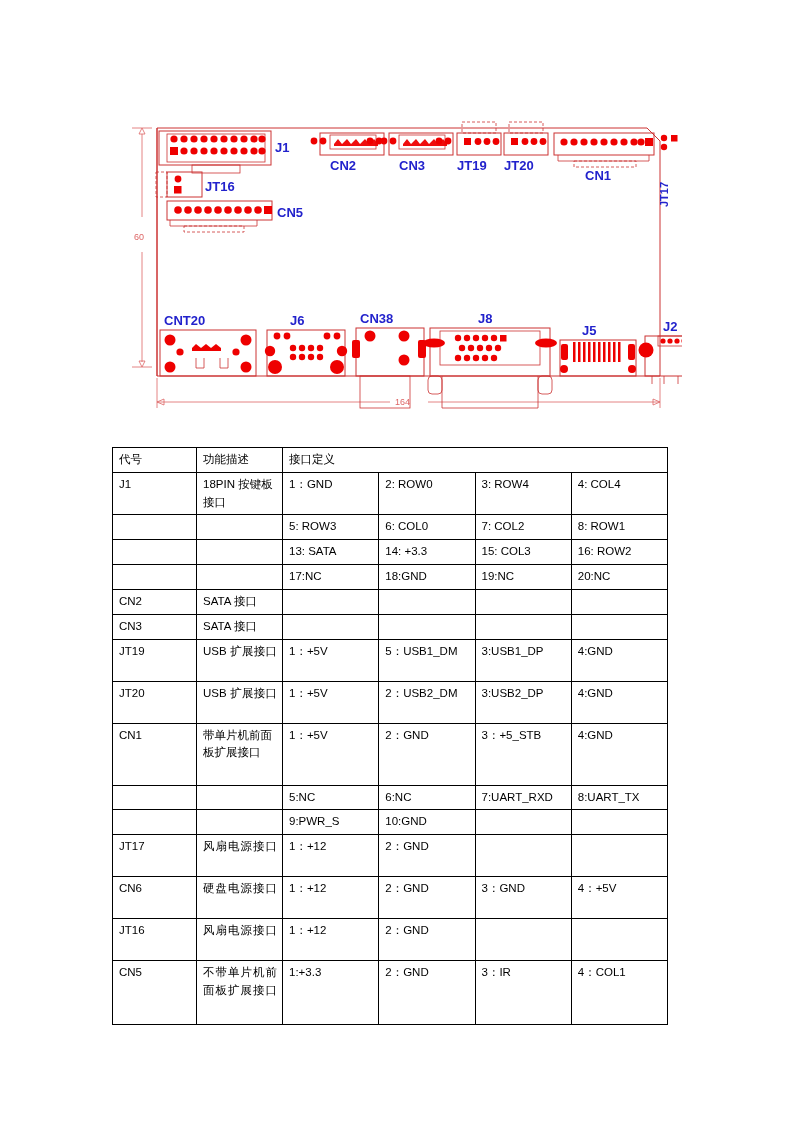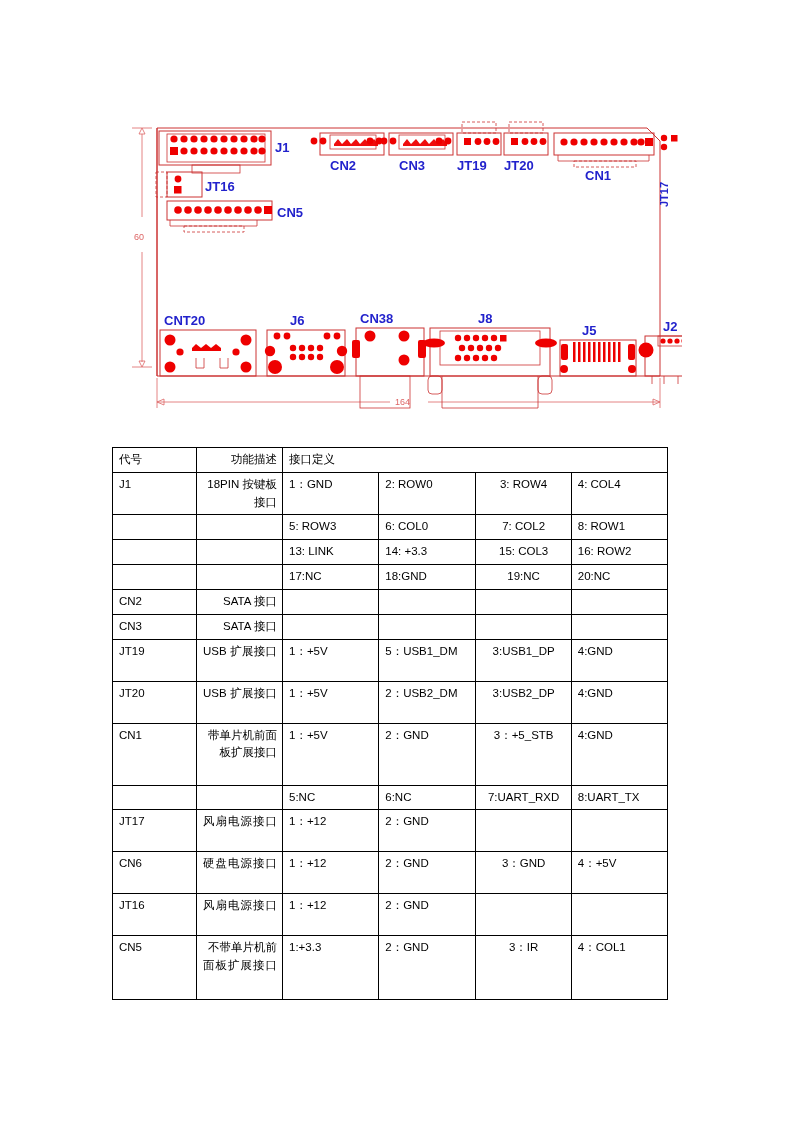--- a/index.html
+++ b/index.html
@@ -48,24 +48,24 @@
     border: 1px solid #000000;
     padding: 3px 5px 3px 6px;
     vertical-align: top;
     font-size: 11.5px;
     line-height: 1.55;
     font-family: "Liberation Sans", sans-serif;
     color: #000;
     word-wrap: break-word;
   }
   td.c-code   { width: 72px; }
-  td.c-desc   { width: 74px; text-align: right; }
+  td.c-desc   { width: 74px; }
   td.c-p1     { width: 114px; border-radius: 12px; }
   td.c-p2     { width: 96px; }
-  td.c-p3     { width: 96px; text-align: center; }
+  td.c-p3     { width: 96px; }
   td.c-p4     { width: 94px; }
 
   
   .serif {
     font-family: "Liberation Serif", "DejaVu Serif", serif;
     font-size: 12.5px;
     margin-top: 8px;
   }
   .sans {
     font-family: "Liberation Sans", sans-serif;
@@ -437,21 +437,21 @@
           <td class="c-p1 sans">5: ROW3</td>
           <td class="c-p2 sans">6: COL0</td>
           <td class="c-p3 sans">7: COL2</td>
           <td class="c-p4 sans">8: ROW1</td>
         </tr>
 
 
         <tr class="row-1">
           <td class="c-code sans"></td>
           <td class="c-desc sans"></td>
-          <td class="c-p1 sans">13: LINK</td>
+          <td class="c-p1 sans">13: SATA</td>
           <td class="c-p2 sans">14: +3.3</td>
           <td class="c-p3 sans">15: COL3</td>
           <td class="c-p4 sans">16: ROW2</td>
         </tr>
 
         <tr class="row-1">
           <td class="c-code sans"></td>
           <td class="c-desc sans"></td>
           <td class="c-p1 sans">17:NC</td>
           <td class="c-p2 sans">18:GND</td>
@@ -506,20 +506,28 @@
 
         <tr class="row-1">
           <td class="c-code sans"></td>
           <td class="c-desc cjk-plain"></td>
           <td class="c-p1 serif">5:NC</td>
           <td class="c-p2 serif">6:NC</td>
           <td class="c-p3 serif">7:UART_RXD</td>
           <td class="c-p4 serif">8:UART_TX</td>
         </tr>
 
+        <tr class="row-1">
+          <td class="c-code sans"></td>
+          <td class="c-desc cjk-plain"></td>
+          <td class="c-p1 serif">9:PWR_S</td>
+          <td class="c-p2 serif">10:GND</td>
+          <td class="c-p3 serif"></td>
+          <td class="c-p4 serif"></td>
+        </tr>
 
         <tr class="tall-2">
           <td class="c-code sans">JT17</td>
           <td class="c-desc cjk-just">风扇电源接口</td>
           <td class="c-p1 serif">1：+12</td>
           <td class="c-p2 serif">2：GND</td>
           <td class="c-p3 serif"></td>
           <td class="c-p4 serif"></td>
         </tr>
 

